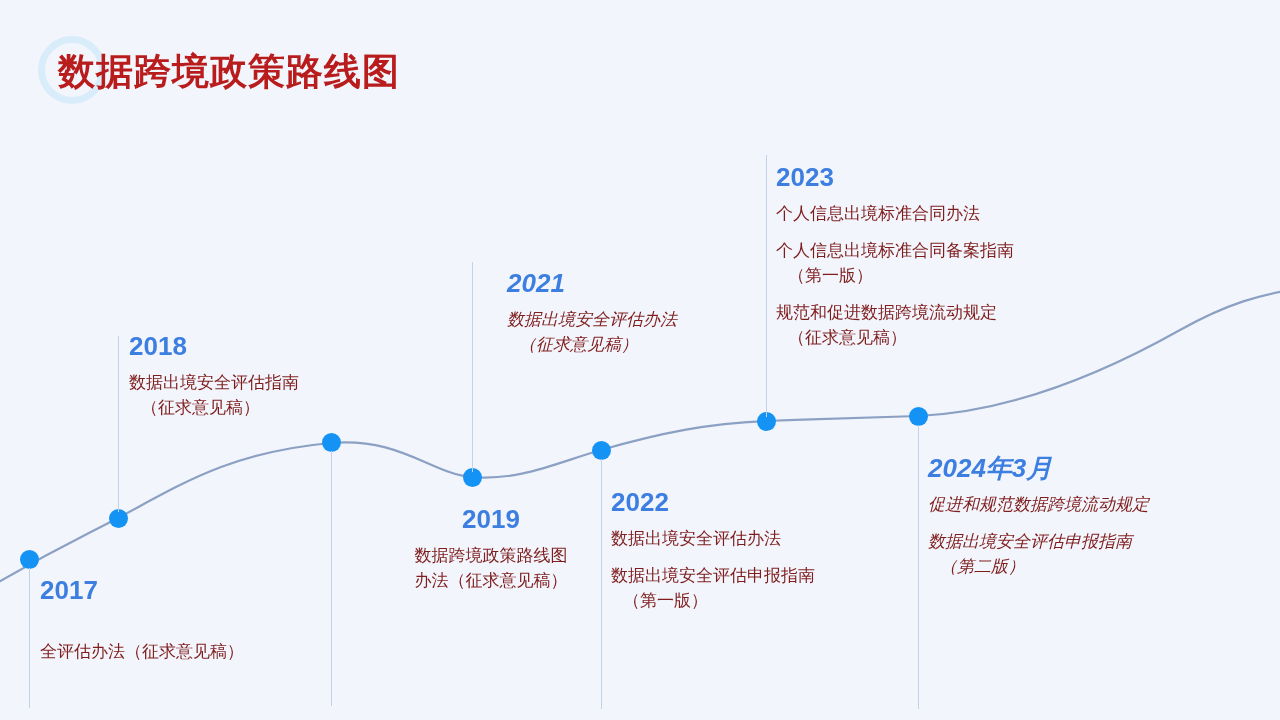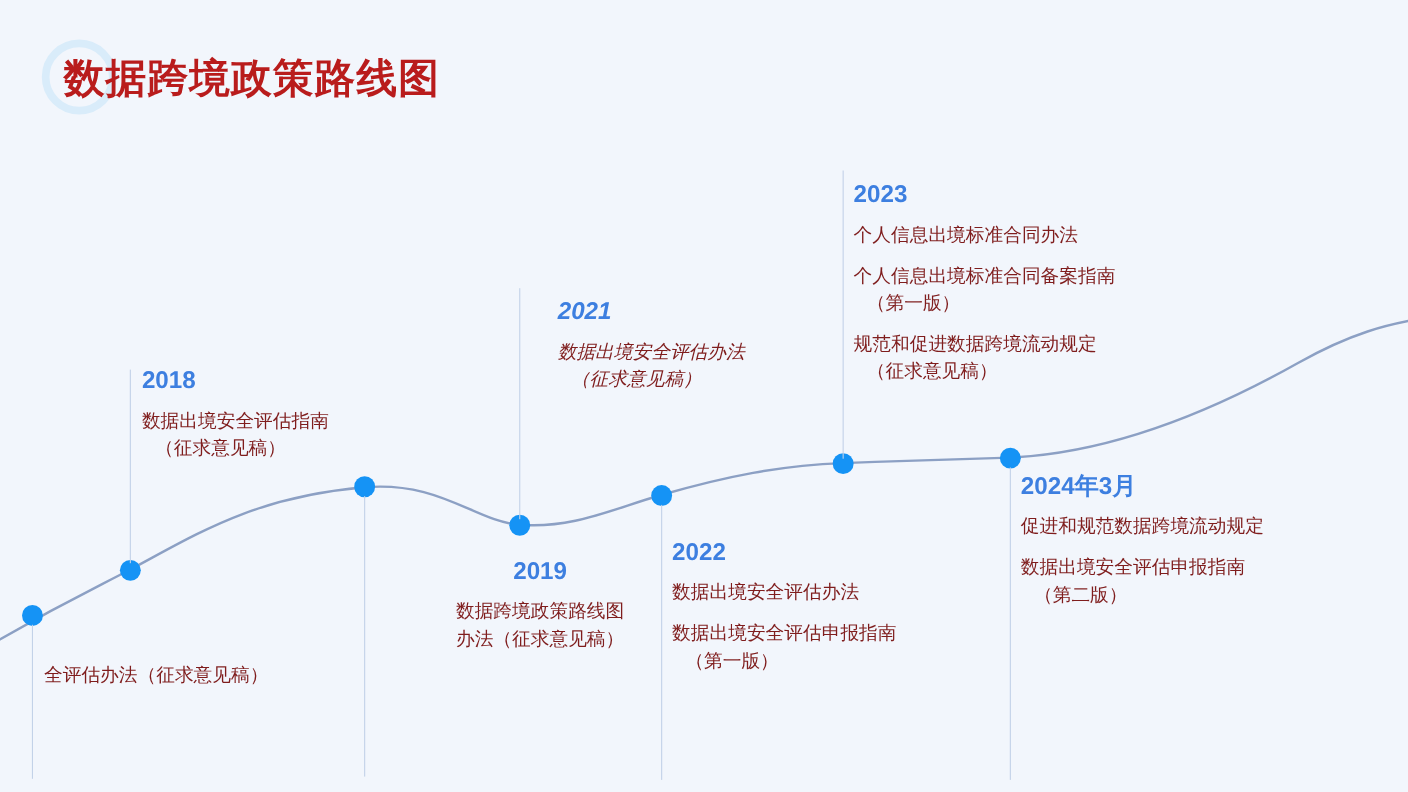--- a/index.html
+++ b/index.html
@@ -71,21 +71,21 @@
   .stem {
     position: absolute;
     width: 1px;
     background: #c3d2e8;
   }
   .label {
     position: absolute;
     width: 340px;
   }
   .year {
-    font-size: 22px;
+    font-size: 26px;
     font-weight: bold;
     color: #3d7fe0;
     line-height: 28px;
     margin-bottom: 10px;
     white-space: nowrap;
   }
   .item {
     font-size: 17px;
     color: #7f1d1d;
     line-height: 25px;
@@ -117,20 +117,21 @@
              C 660 433, 710 423, 766 421
              C 820 419, 878 417, 918 416
              C 1010 412, 1100 375, 1180 330
              C 1230 302, 1262 295, 1290 290" fill="none" stroke="#8ca0c4" stroke-width="2.2" stroke-linecap="round"></path>
   </svg>
 
   <div class="milestone">
     <div class="dot" style="left:20px; top:550px;"></div>
     <div class="stem" style="left:29px; top:568px; height:140px;"></div>
     <div class="label" style="left:40px; top:576px; width:300px;">
+      <div class="year">2017</div>
       <div class="item">
         <br>
         <span>全评估办法（征求意见稿）</span>
       </div>
     </div>
   </div>
 
   <div class="milestone">
     <div class="dot" style="left:109px; top:509px;"></div>
     <div class="stem" style="left:118px; top:336px; height:176px;"></div>
@@ -197,21 +198,21 @@
       <div class="item">
         <span>规范和促进数据跨境流动规定</span><br>
         <span class="cont">（征求意见稿）</span>
       </div>
     </div>
   </div>
 
   <div class="milestone">
     <div class="dot" style="left:909px; top:407px;"></div>
     <div class="stem" style="left:918px; top:425px; height:284px;"></div>
-    <div class="label" style="left:928px; top:428px; width:330px;">
+    <div class="label" style="left:928px; top:454px; width:330px;font-style:italic;">
       <div class="year">2024年3月</div>
       <div class="item">
         <span>促进和规范数据跨境流动规定</span>
       </div>
       <div class="item">
         <span>数据出境安全评估申报指南</span><br>
         <span class="cont">（第二版）</span>
       </div>
     </div>
   </div>

